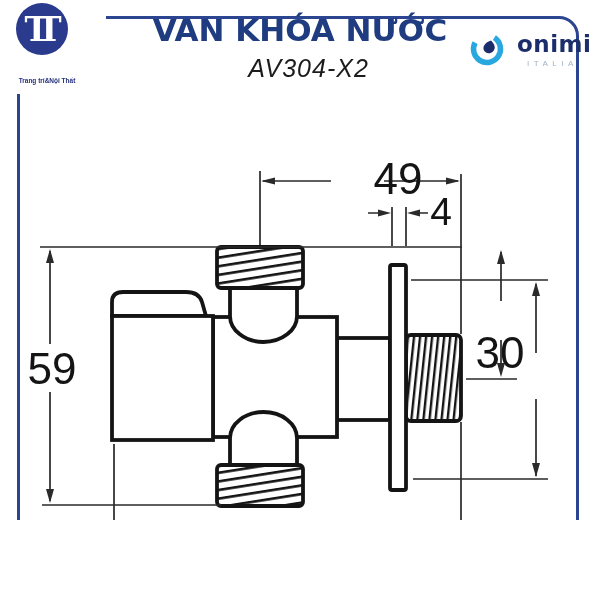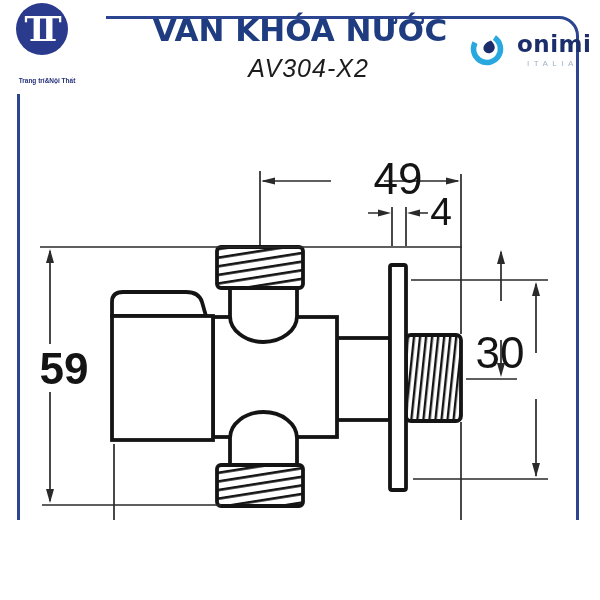--- a/index.html
+++ b/index.html
@@ -121,15 +121,15 @@
       <polygon points="536,282 532,296 540,296"></polygon>
       <polygon points="536,477 532,463 540,463"></polygon>
       <polygon points="115,551 129,547.5 129,554.5"></polygon>
       <polygon points="460,551 446,547.5 446,554.5"></polygon>
     </g>
   </svg>
 
   <div class="dim" style="left:357px;top:179px;margin-left:41px;">49</div>
   <div class="dim small" style="left:441px;top:212px;">4</div>
   <div class="dim" style="left:500px;top:321px;margin-top:32px;">30</div>
-  <div class="dim" style="left:64px;top:369px;font-weight:bold;">59</div>
+  <div class="dim" style="left:52px;top:369px;">59</div>
 
 </div>
 
 </body></html>

